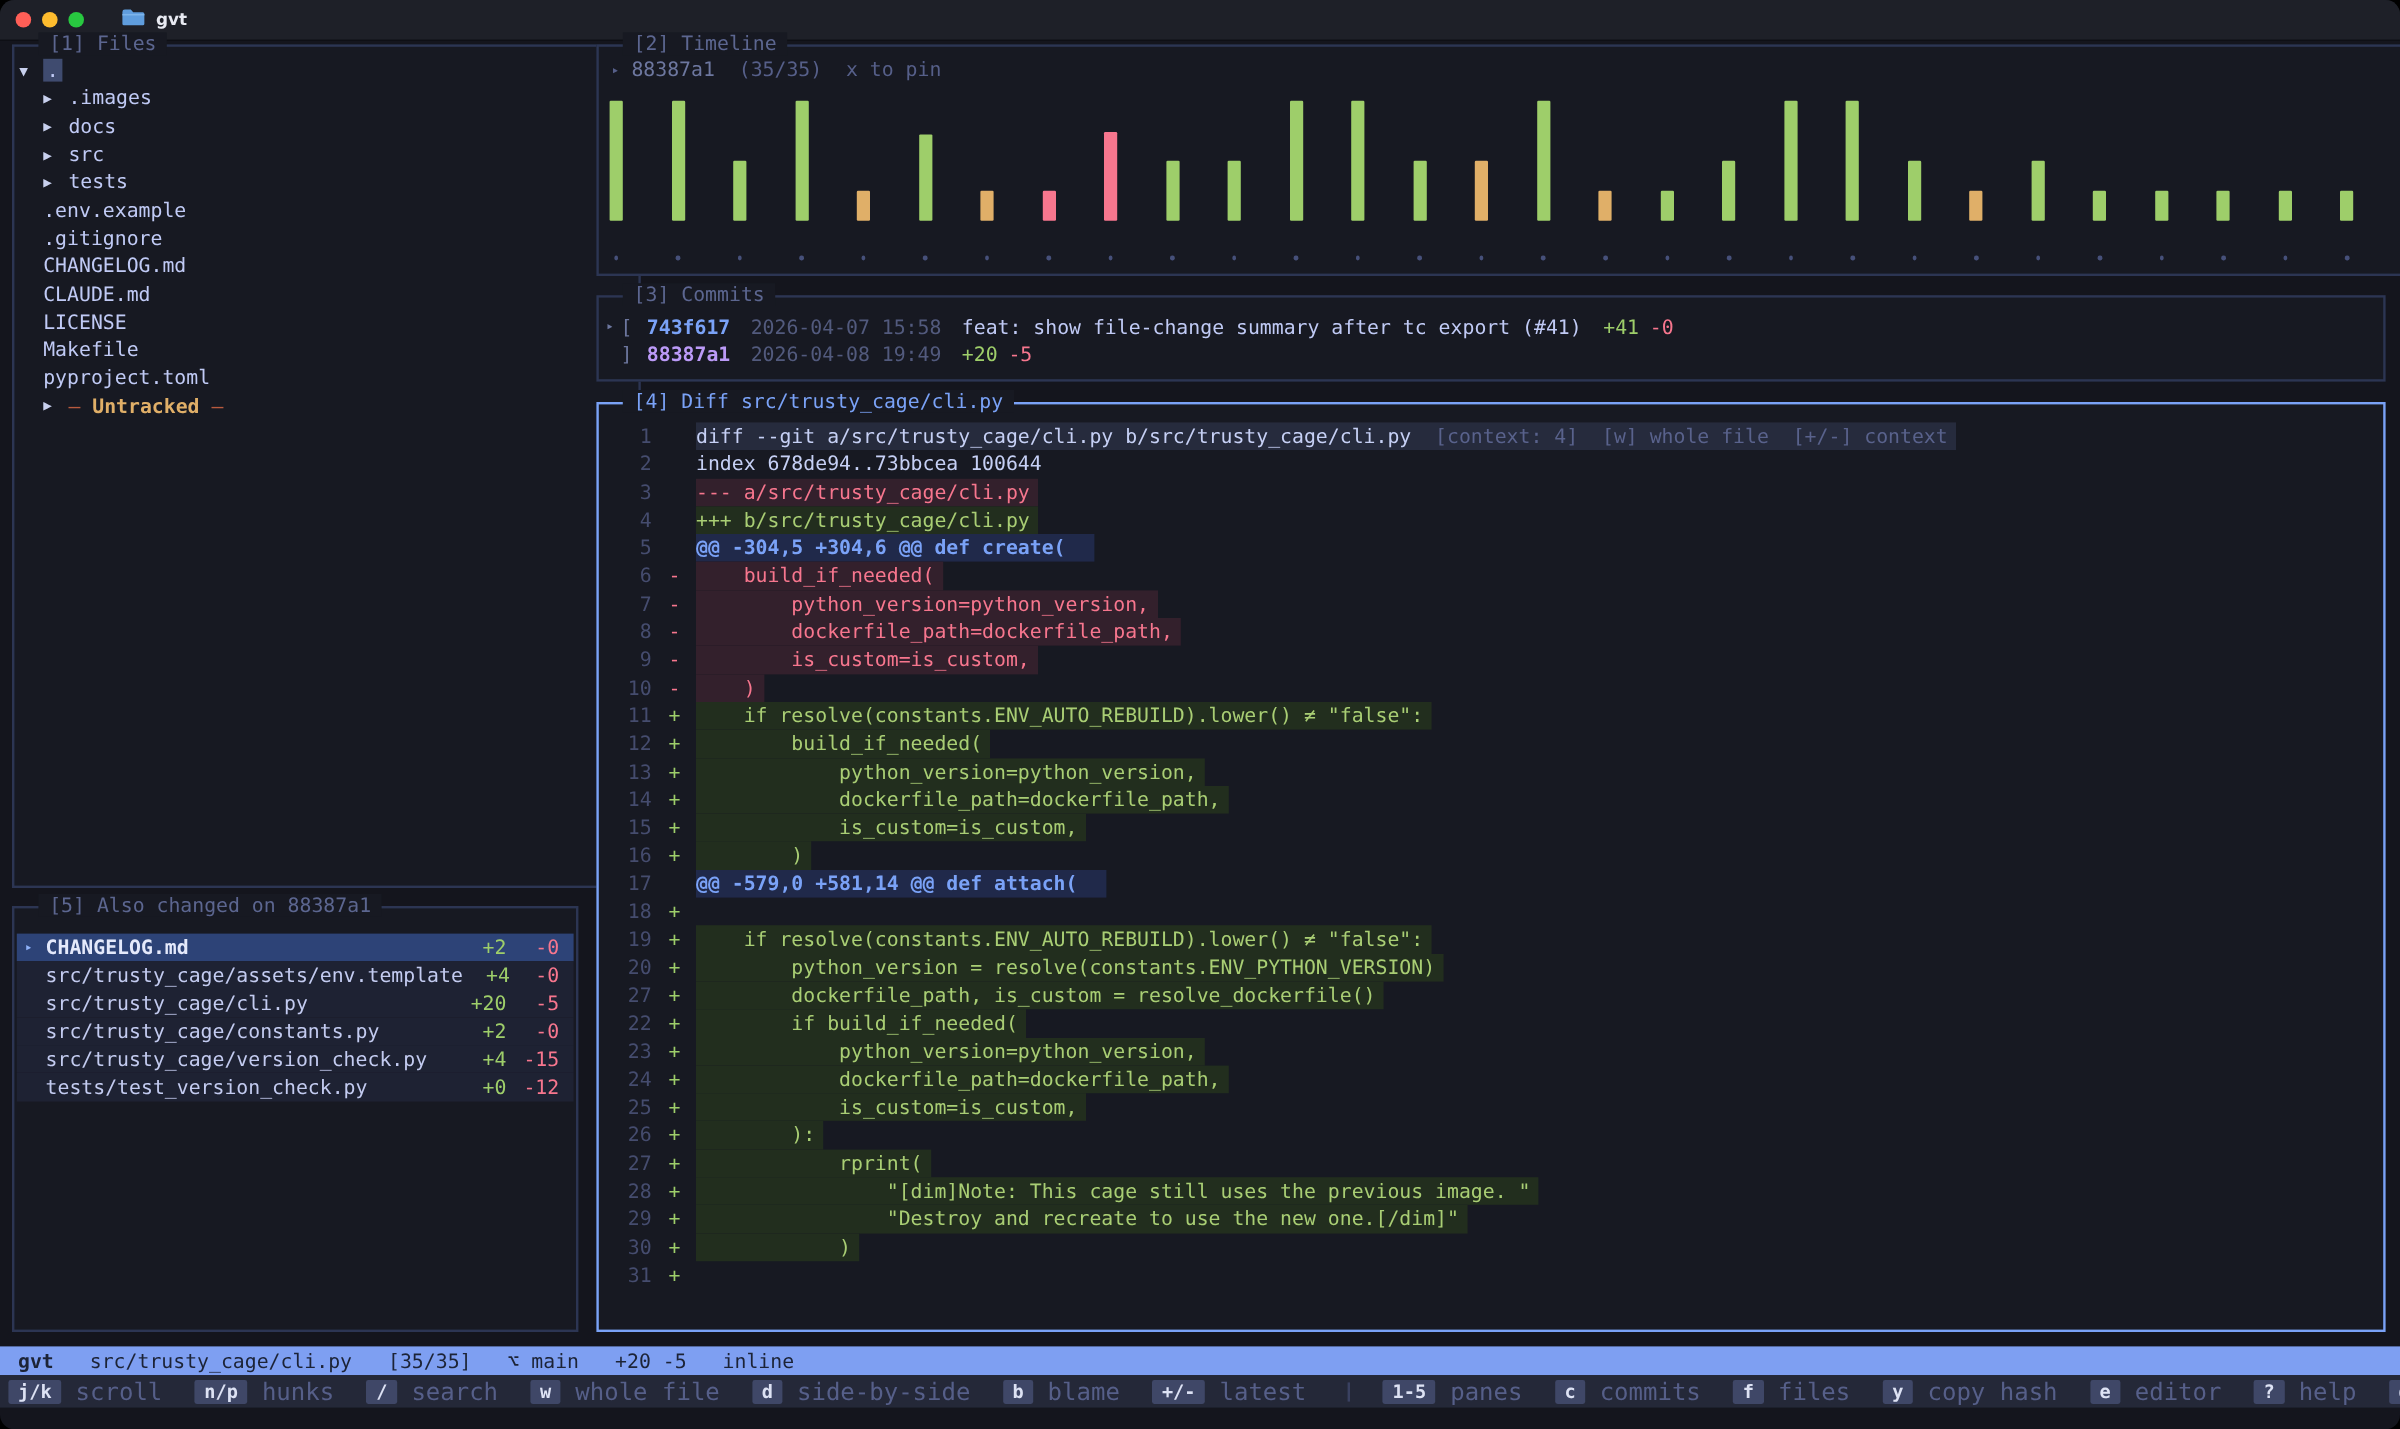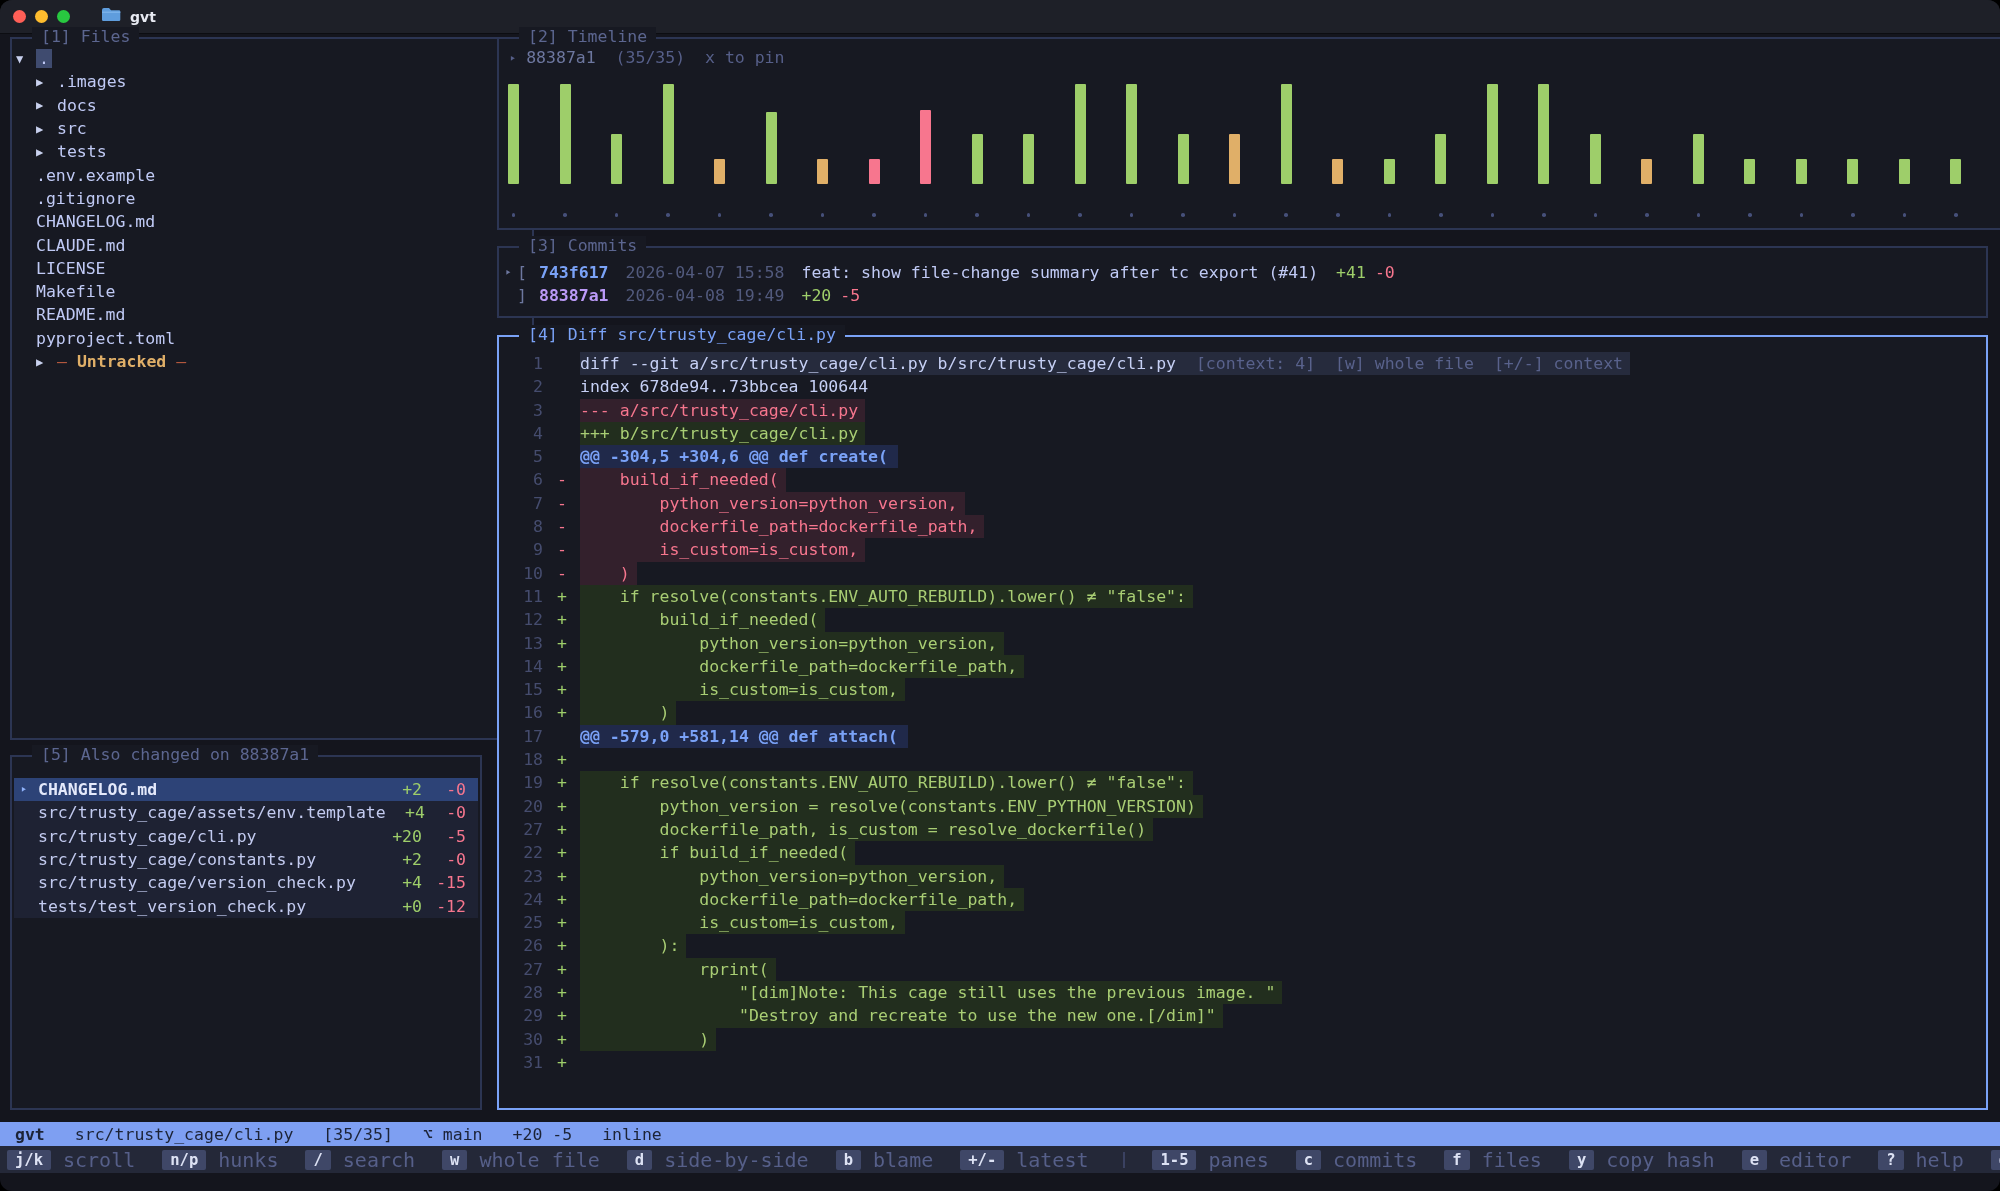--- a/index.html
+++ b/index.html
@@ -63,21 +63,21 @@
   .dline{height:23.3px;display:flex;align-items:center;font-size:16.5px;white-space:pre;line-height:23.3px}
   .dnum{width:44px;flex:none;text-align:right;color:#454c6e}
   .dmark{width:11px;flex:none;margin-left:14px}
   .dmark.del{color:var(--red)}.dmark.add{color:var(--green)}
   .dcontent{margin-left:12px}
   .c-meta{background:#262b3d;color:#c6d0f5;padding-right:7px}
   .c-meta .hints{color:#59628c}
   .c-idx{color:#c6d0f5}
   .c-fdel,.c-del{background:#33202c;color:var(--red);padding-right:7px}
   .c-fadd,.c-add{background:#222e1e;color:#a9ce74;padding-right:7px}
-  .c-hunk{background:#20294a;color:var(--accent);font-weight:bold;padding-right:10px}
+  .c-hunk{background:#20294a;color:var(--accent);font-weight:bold;padding-right:24px}
   
   #also-panel{left:10px;top:755px;width:472px;height:355px}
   .alist{padding-top:21px}
   .arow{height:23.3px;display:flex;align-items:center;font-size:16.5px;white-space:pre;color:#c3cbf0;background:#1e2233;margin:0 2px;padding:0 12px 0 6px}
   .arow .acur{width:18px;flex:none;font-size:12px;color:transparent}
   .arow.sel{background:#2d4377}
   .arow.sel .acur{color:#8fb2fa}
   .arow.sel .afile{font-weight:bold;color:#e4e9fb}
   .afile{flex:1}
   .aplus{width:42px;text-align:right;color:var(--green)}
@@ -117,21 +117,20 @@
         <div class="trow"><span class="col0"></span><span class="arr">▶</span><span>.images</span></div>
         <div class="trow"><span class="col0"></span><span class="arr">▶</span><span>docs</span></div>
         <div class="trow"><span class="col0"></span><span class="arr">▶</span><span>src</span></div>
         <div class="trow"><span class="col0"></span><span class="arr">▶</span><span>tests</span></div>
         <div class="trow"><span class="col0"></span><span>.env.example</span></div>
         <div class="trow"><span class="col0"></span><span>.gitignore</span></div>
         <div class="trow"><span class="col0"></span><span>CHANGELOG.md</span></div>
         <div class="trow"><span class="col0"></span><span>CLAUDE.md</span></div>
         <div class="trow"><span class="col0"></span><span>LICENSE</span></div>
         <div class="trow"><span class="col0"></span><span>Makefile</span></div>
-        <div class="trow"><span class="col0"></span><span>README.md</span></div>
         <div class="trow"><span class="col0"></span><span>pyproject.toml</span></div>
         <div class="trow"><span class="col0"></span><span class="arr">▶</span><span class="udash">— </span><span class="uname">Untracked</span><span class="udash"> —</span></div>
       </div>
   </div>
 
   <div class="panel" id="timeline-panel">
     <span class="ptitle">[2] Timeline</span>
     <div class="tl-head"><span class="tcur">‣</span><span> </span><span class="thash">88387a1</span><span>  </span><span>(35/35)</span><span>  </span><span>x to pin</span></div>
     <div class="bars-row" id="bars-row">
         <div class="bslot">

